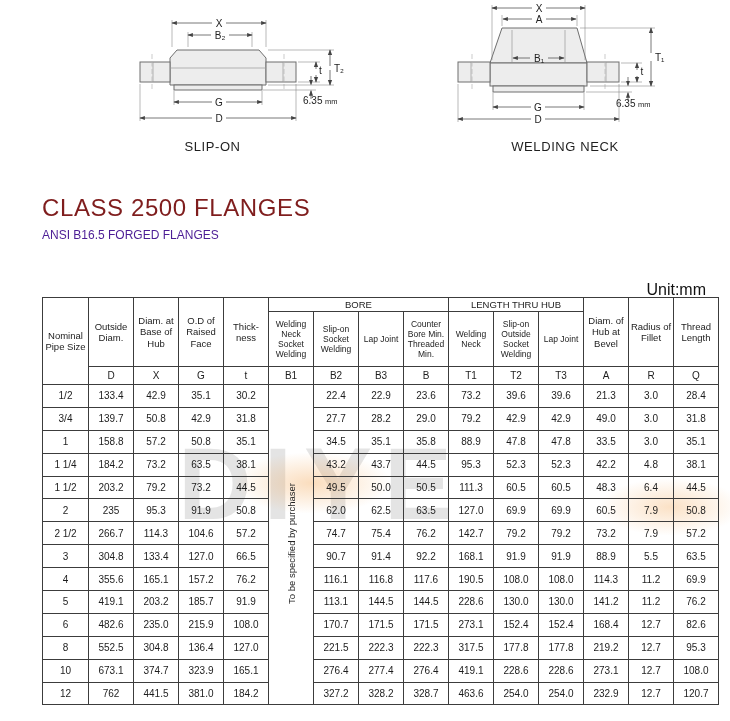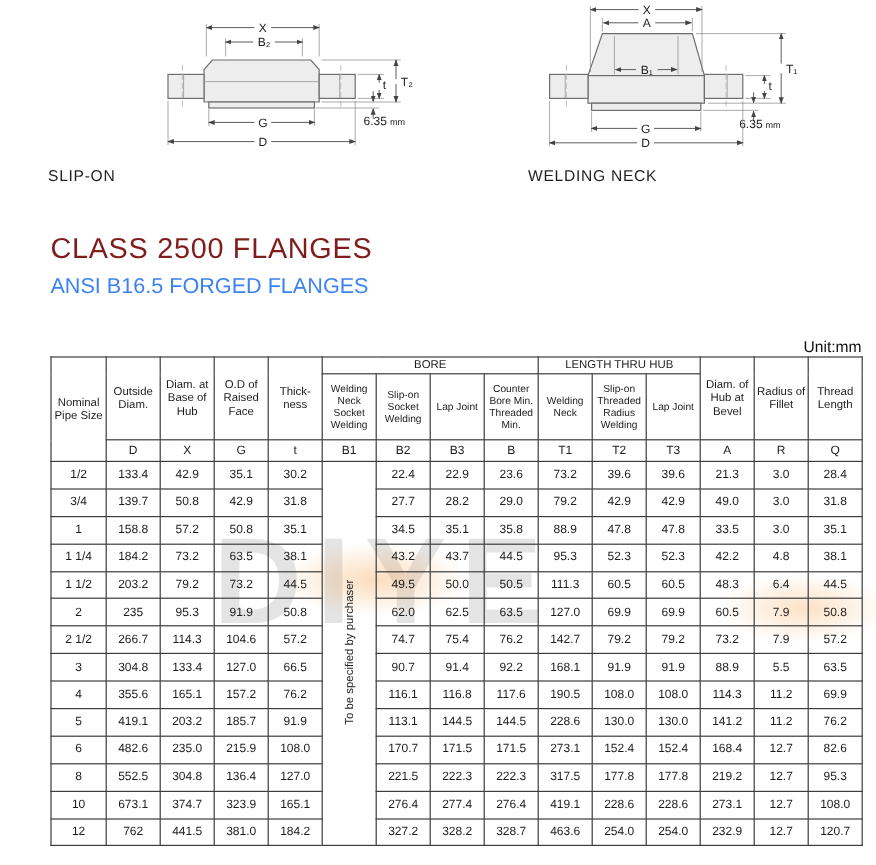--- a/index.html
+++ b/index.html
@@ -11,27 +11,27 @@
   .diagram-svg{position:absolute;top:0;}
   #svg-slip{left:40px;}
   #svg-wn{left:440px;}
   .part{fill:#ededed;stroke:#6e6e6e;stroke-width:1;}
   .seam{stroke:#9a9a9a;stroke-width:0.7;fill:none;}
   .cl{stroke:#b5b5b5;stroke-width:0.7;stroke-dasharray:5,2.5;fill:none;}
   .dim{stroke:#555;stroke-width:0.8;fill:none;}
   .ext{stroke:#8a8a8a;stroke-width:0.6;fill:none;}
   .dimtxt{font-size:10px;fill:#222;}
   .dimtxt-sm{font-size:7.5px;fill:#222;}
-  .diagram-caption{position:absolute;top:139px;font-size:13px;letter-spacing:0.6px;color:#1f1f1f;}
+  .diagram-caption{position:absolute;top:139px;font-size:13px;letter-spacing:0.6px;color:#1f1f1f;text-align:center;}
   #cap-slip{left:40px;width:345px;}
   #cap-wn{left:440px;width:250px;}
   
   .page-title{position:absolute;left:42px;top:194px;font-size:24px;letter-spacing:0.6px;color:#7f1d1d;}
-  .page-subtitle{position:absolute;left:42px;top:228px;font-size:18px;color:#3b82f6;}
-  .unit-note{position:absolute;right:12px;top:281px;font-size:13px;color:#111;}
+  .page-subtitle{position:absolute;left:42px;top:228px;font-size:12px;color:#4c1d95;}
+  .unit-note{position:absolute;right:24px;top:281px;font-size:16px;color:#111;}
   
   .watermark{position:absolute;left:178px;top:426px;z-index:0;font-size:102px;font-weight:bold;
     color:#a9a9a9;opacity:0.30;letter-spacing:12px;user-select:none;}
   .wm-blob{position:absolute;z-index:0;pointer-events:none;}
   #blob1{left:232px;top:452px;width:160px;height:62px;
     background:radial-gradient(ellipse at center, rgba(242,157,66,0.35), rgba(242,157,66,0) 70%);}
   #blob2{left:598px;top:478px;width:145px;height:58px;
     background:radial-gradient(ellipse at center, rgba(242,157,66,0.30), rgba(242,157,66,0) 70%);}
   
   table.flange-table{
@@ -219,21 +219,21 @@
       <th class="desc" rowspan="2">Diam. of Hub at Bevel</th>
       <th class="desc" rowspan="2">Radius of Fillet</th>
       <th class="desc" rowspan="2">Thread Length</th>
     </tr>
     <tr class="desc-row">
       <th class="desc">Welding Neck Socket Welding</th>
       <th class="desc">Slip-on Socket Welding</th>
       <th class="desc">Lap Joint</th>
       <th class="desc">Counter Bore Min. Threaded Min.</th>
       <th class="desc">Welding Neck</th>
-      <th class="desc">Slip-on Threaded Radius Welding</th>
+      <th class="desc">Slip-on Outside Socket Welding</th>
       <th class="desc">Lap Joint</th>
     </tr>
     <tr class="sym-row">
       <td>D</td>
       <td>X</td>
       <td>G</td>
       <td>t</td>
       <td>B1</td>
       <td>B2</td>
       <td>B3</td>

